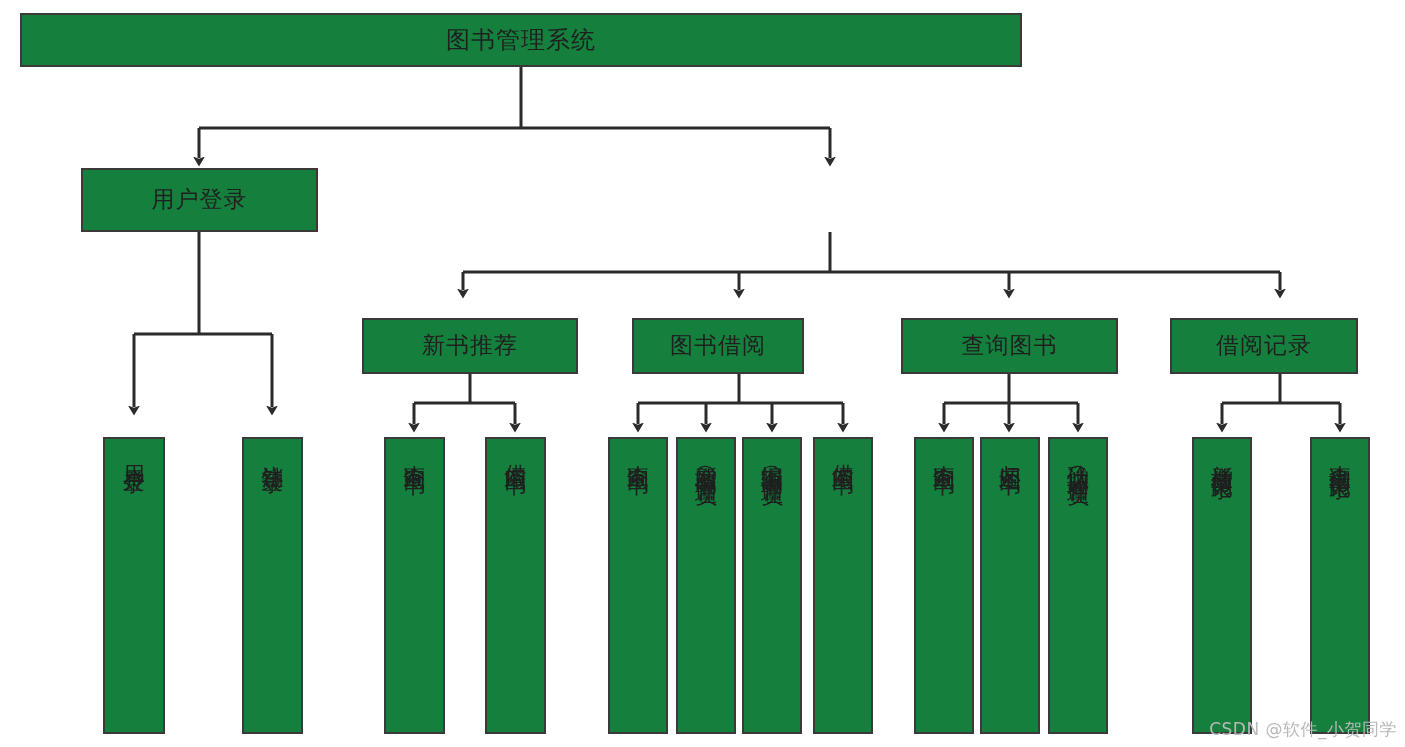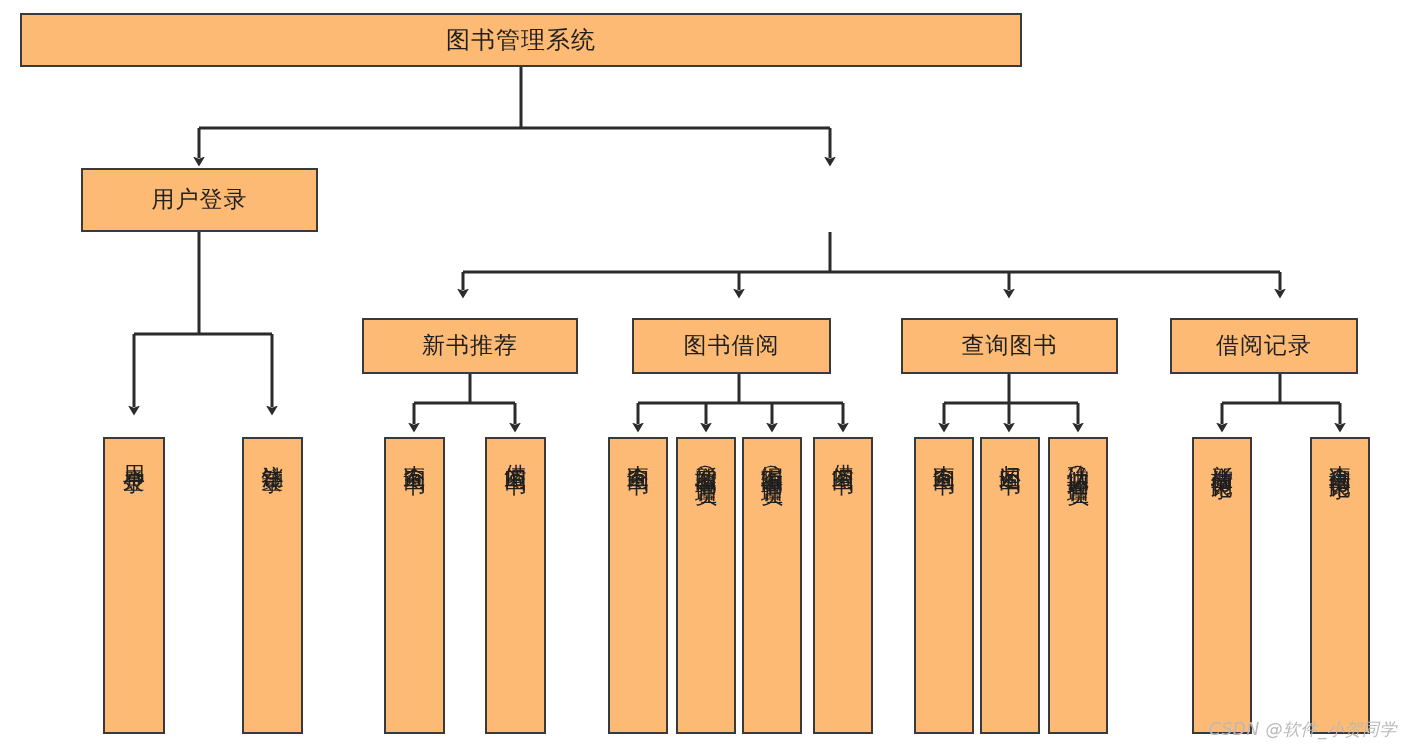--- a/index.html
+++ b/index.html
@@ -22,21 +22,21 @@
     position: absolute;
     left: 0;
     top: 0;
     width: 1405px;
     height: 747px;
     pointer-events: none;
   }
   .node {
     position: absolute;
     box-sizing: border-box;
-    background: #fdba74;
+    background: #15803d;
     border: 2.5px solid #3a3a3a;
     display: flex;
     align-items: center;
     justify-content: center;
     color: #1f1f1f;
   }
   .node.horiz {
     font-size: 23px;
     letter-spacing: 1px;
     line-height: 1.1;
@@ -60,21 +60,20 @@
   .node.root { font-size: 24px; }
   .watermark {
     position: absolute;
     right: 8px;
     bottom: 6px;
     font-size: 17px;
     color: #b9b9b9;
     letter-spacing: 0.5px;
     white-space: nowrap;
     font-family: "DejaVu Sans", "Liberation Sans", sans-serif;
-    font-style: italic;
   }
 </style>
 </head>
 <body>
 
 <div id="canvas">
 
   <svg class="wires" viewBox="0 0 1405 747" xmlns="http://www.w3.org/2000/svg">
     <defs>
       <marker id="arrow" markerWidth="10" markerHeight="12" refX="1.5" refY="6" orient="auto" markerUnits="userSpaceOnUse">
@@ -131,21 +130,21 @@
     <span>图书管理系统</span>
   </div>
 
   <div class="node horiz" style="left:81px; top:168px; width:237px; height:64px;">
     <span>用户登录</span>
   </div>
 
   <div class="node horiz" style="left:362px; top:318px; width:216px; height:56px;">
     <span>新书推荐</span>
   </div>
-  <div class="node horiz" style="left:632px; top:318px; width:199px; height:56px;">
+  <div class="node horiz" style="left:632px; top:318px; width:172px; height:56px;">
     <span>图书借阅</span>
   </div>
   <div class="node horiz" style="left:901px; top:318px; width:217px; height:56px;">
     <span>查询图书</span>
   </div>
   <div class="node horiz" style="left:1170px; top:318px; width:188px; height:56px;">
     <span>借阅记录</span>
   </div>
 
   <div class="node vert" style="left:103px; top:437px; width:62px; height:297px;">

